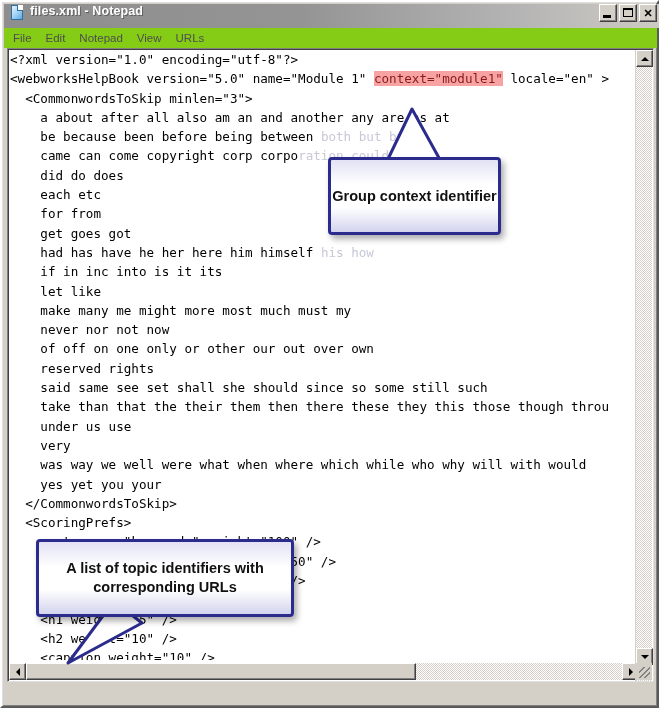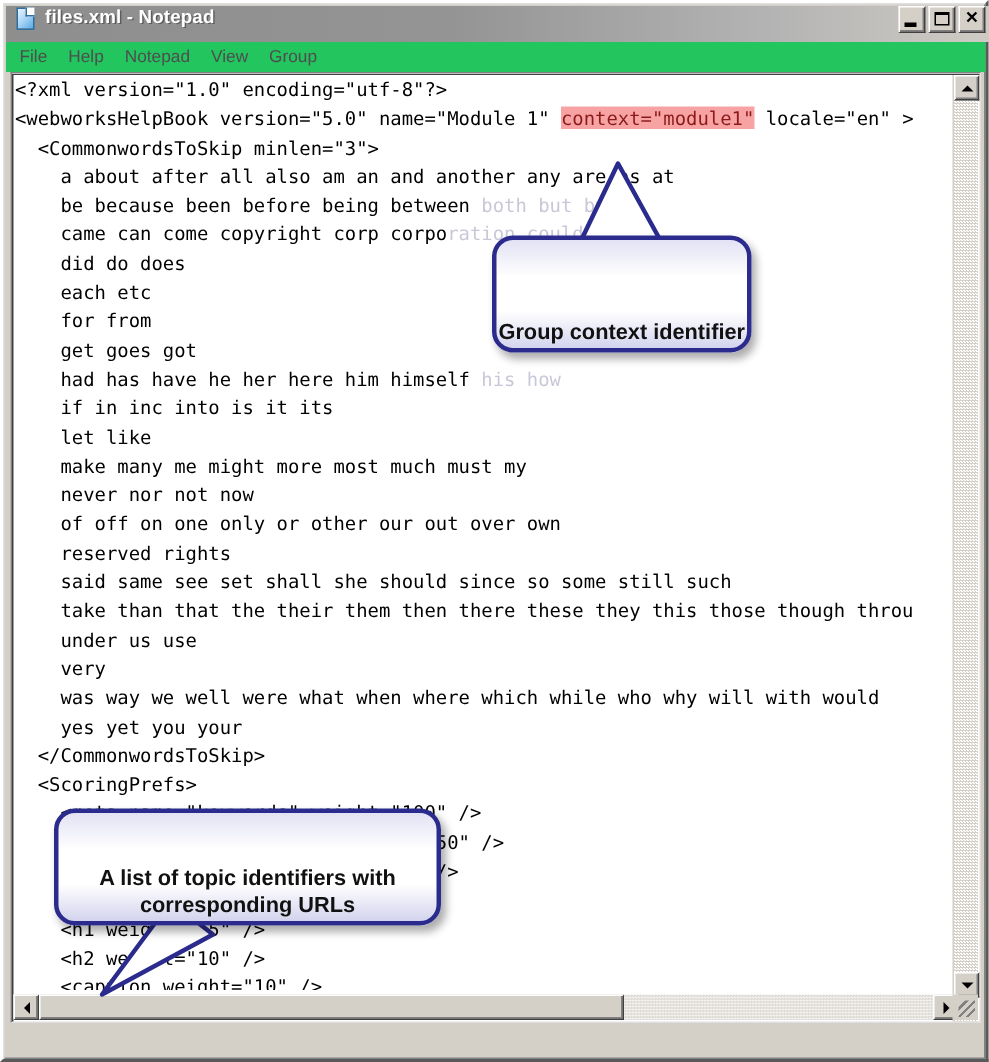--- a/index.html
+++ b/index.html
@@ -97,21 +97,21 @@
     width: 10px; height: 9px;
     border: 1px solid #000; border-top-width: 2px;
     box-sizing: border-box;
   }
 
   
   #menu-bar {
     position: absolute;
     left: 2px; top: 26px;
     width: 653px; height: 20px;
-    background: #22c55e;
+    background: #84cc16;
     display: flex;
     align-items: center;
     padding-left: 2px;
     box-sizing: border-box;
   }
   .menu-item {
     font-size: 11.5px;
     color: #4e4e4e;
     padding: 2px 7px;
     cursor: default;
@@ -216,24 +216,24 @@
       linear-gradient(135deg, transparent 0 46%, #808080 46% 56%, transparent 56% 100%),
       linear-gradient(135deg, transparent 0 71%, #808080 71% 81%, transparent 81% 100%),
       linear-gradient(135deg, transparent 0 21%, #808080 21% 31%, transparent 31% 100%);
   }
 
   
   .callout {
     position: absolute;
     background: linear-gradient(to bottom, #e2e2f4 0%, #ffffff 34%, #ffffff 66%, #d3d3ee 100%);
     border: 3px solid #2b2b8e;
-    border-radius: 14px;
+    border-radius: 4px;
     box-shadow: 3px 4px 6px rgba(0,0,0,0.33);
     display: flex;
-    align-items: flex-end;
+    align-items: center;
     justify-content: center;
     text-align: center;
     box-sizing: border-box;
     z-index: 30;
   }
   .callout .label {
     font-family: "Liberation Sans", sans-serif;
     font-weight: bold;
     color: #111111;
     line-height: 1.28;
@@ -273,24 +273,24 @@
           <span class="box"></span>
         </div>
       <div class="win-btn close">
         <span class="glyph">✕</span>
       </div>
     </div>
   </div>
 
   <div id="menu-bar">
     <div class="menu-item">File</div>
-    <div class="menu-item">Help</div>
+    <div class="menu-item">Edit</div>
     <div class="menu-item">Notepad</div>
     <div class="menu-item">View</div>
-    <div class="menu-item">Group</div>
+    <div class="menu-item">URLs</div>
   </div>
 
   <div id="text-client">
 
     <div id="text-area"><div class="code-line">&lt;?xml version="1.0" encoding="utf-8"?&gt;</div><div class="code-line"><span>&lt;webworksHelpBook version="5.0" name="Module 1" </span><span class="hl">context="module1"</span><span> locale="en" &gt;</span></div><div class="code-line">  &lt;CommonwordsToSkip minlen="3"&gt;</div><div class="code-line">    a about after all also am an and another any are as at</div><div class="code-line"><span>    be because been before being between </span><span class="faded">both but by</span></div><div class="code-line"><span>    came can come copyright corp corpo</span><span class="faded">ration could</span></div><div class="code-line">    did do does</div><div class="code-line">    each etc</div><div class="code-line">    for from</div><div class="code-line">    get goes got</div><div class="code-line"><span>    had has have he her here him himself </span><span class="faded">his how</span></div><div class="code-line">    if in inc into is it its</div><div class="code-line">    let like</div><div class="code-line">    make many me might more most much must my</div><div class="code-line">    never nor not now</div><div class="code-line">    of off on one only or other our out over own</div><div class="code-line">    reserved rights</div><div class="code-line">    said same see set shall she should since so some still such</div><div class="code-line">    take than that the their them then there these they this those though throu</div><div class="code-line">    under us use</div><div class="code-line">    very</div><div class="code-line">    was way we well were what when where which while who why will with would</div><div class="code-line">    yes yet you your</div><div class="code-line">  &lt;/CommonwordsToSkip&gt;</div><div class="code-line">  &lt;ScoringPrefs&gt;</div><div class="code-line">    &lt;meta name="keywords" weight="100" /&gt;</div><div class="code-line">    &lt;meta name="description" weight="50" /&gt;</div><div class="code-line">    &lt;meta name="summary" weight="50" /&gt;</div><div class="code-line">    &lt;title weight="20" /&gt;</div><div class="code-line">    &lt;h1 weight="15" /&gt;</div><div class="code-line">    &lt;h2 weight="10" /&gt;</div><div class="code-line">    &lt;caption weight="10" /&gt;</div></div>
 
     <div id="v-scroll">
       <div class="sb-btn" style="left:0;top:0;">
         <span class="arrow up"></span>
       </div>

